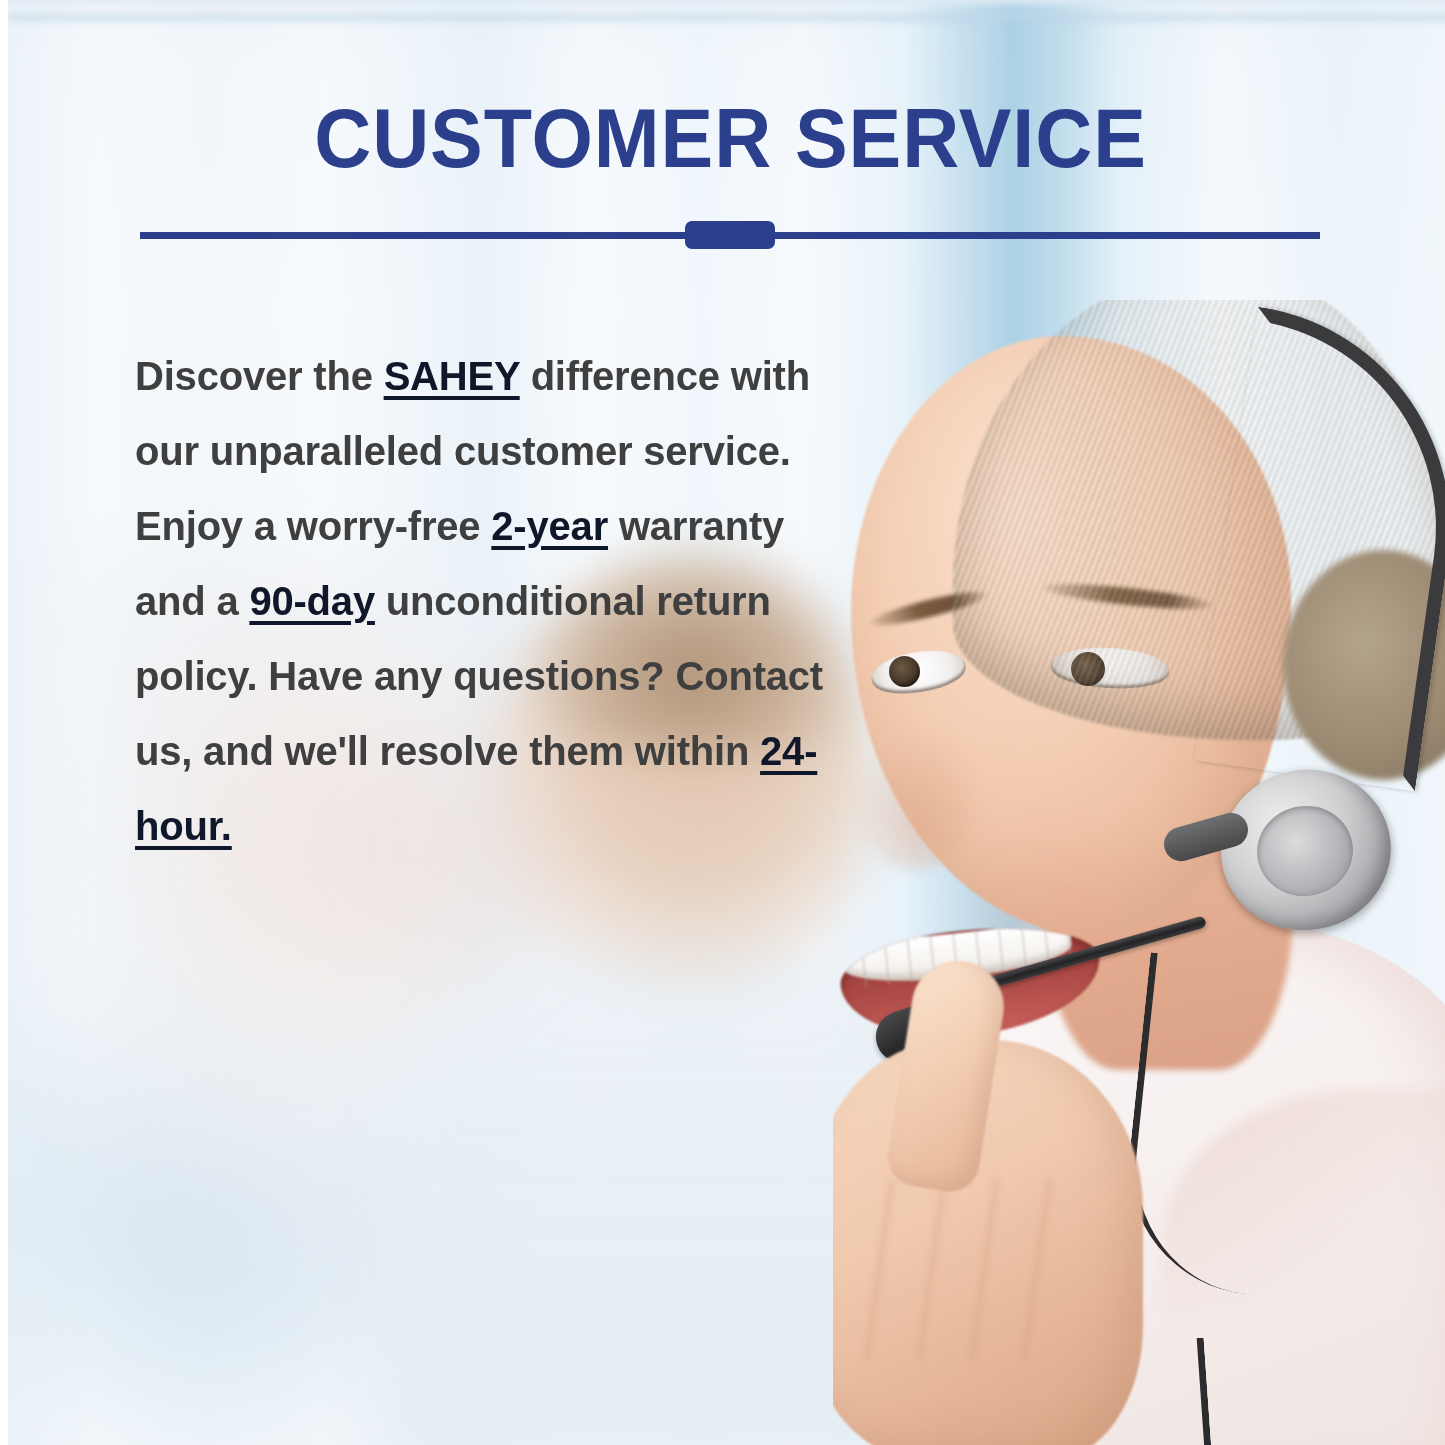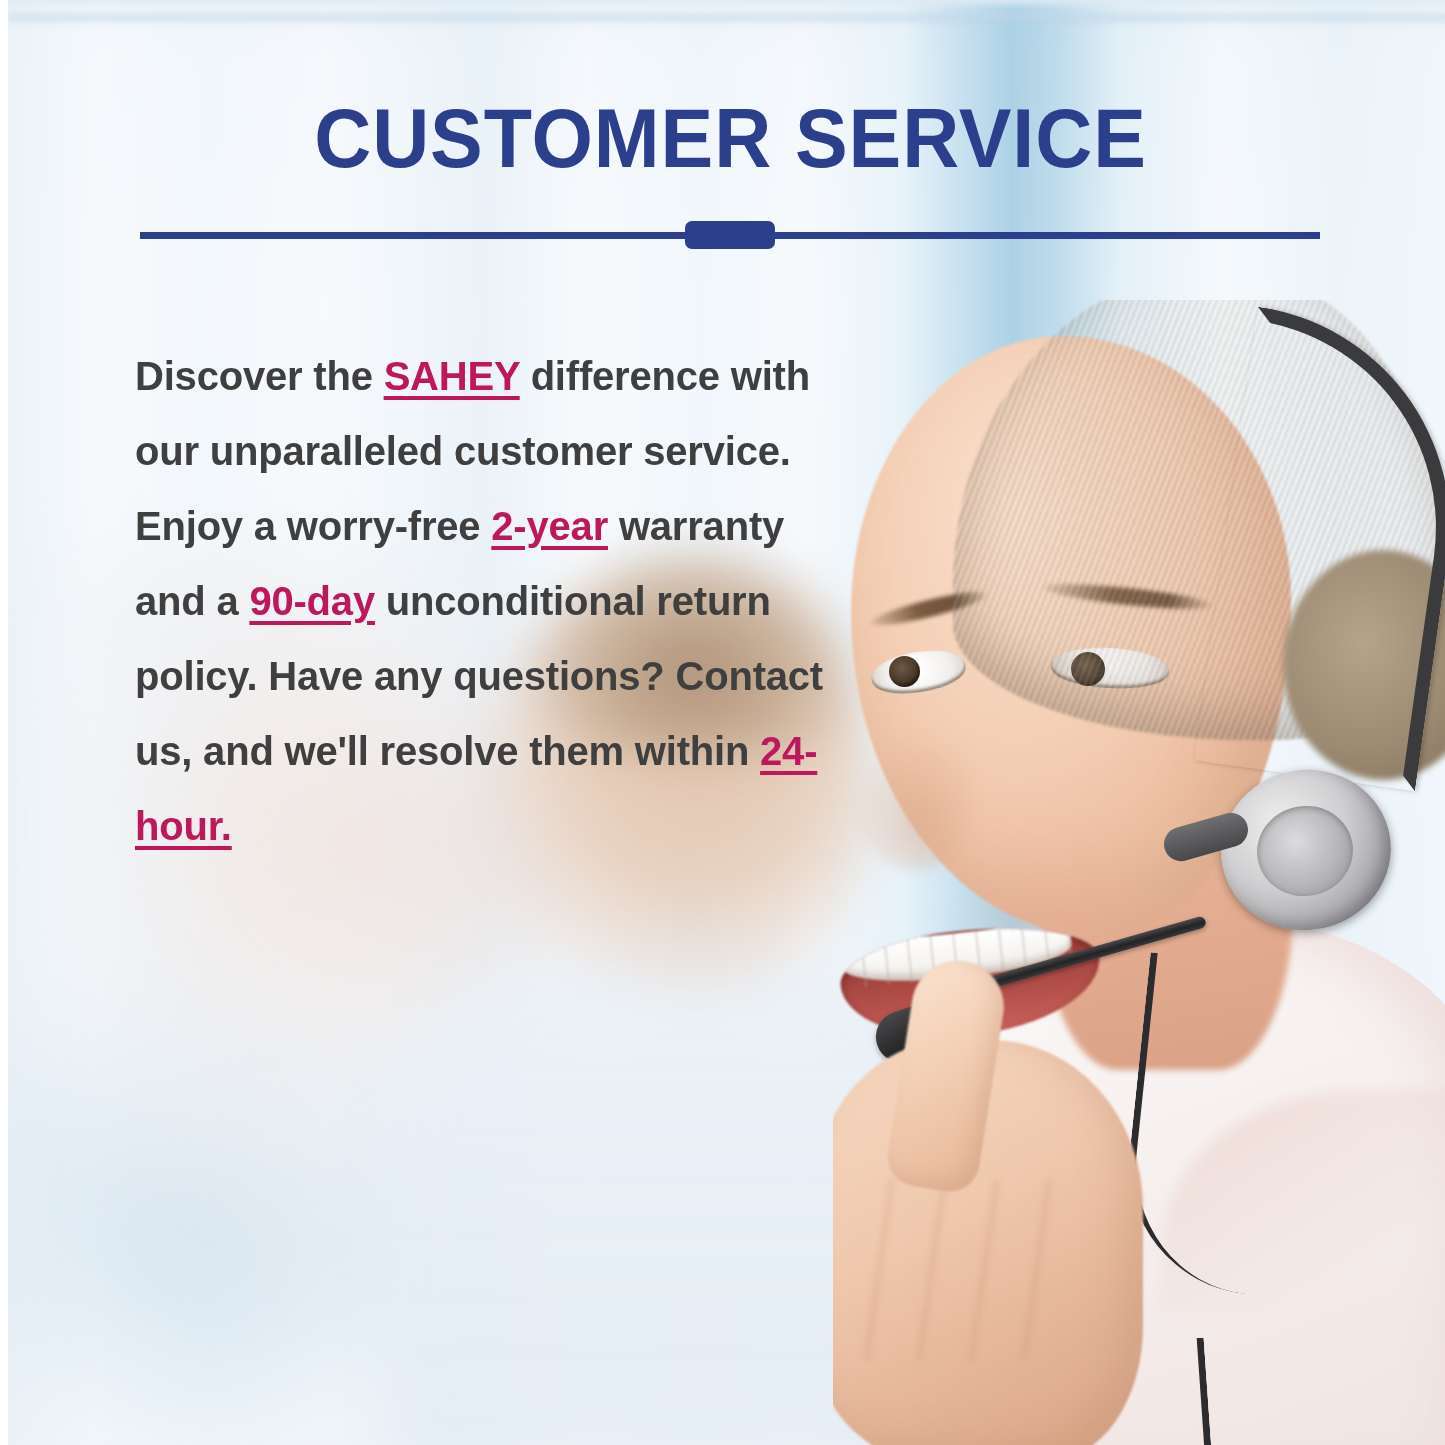--- a/index.html
+++ b/index.html
@@ -386,21 +386,21 @@
     left: 127px; top: 339px;
     width: 730px;
     font-size: 40px;
     font-weight: bold;
     line-height: 75px;
     color: #3f3f3f;
     font-family: "Liberation Sans", sans-serif;
     letter-spacing: -0.2px;
   }
   .lnk {
-    color: #be185d;
+    color: #0f172a;
     text-decoration: underline;
     text-decoration-thickness: 4px;
     text-underline-offset: 6px;
   }
 </style>
 </head>
 <body>
 
 <div id="banner">
 

